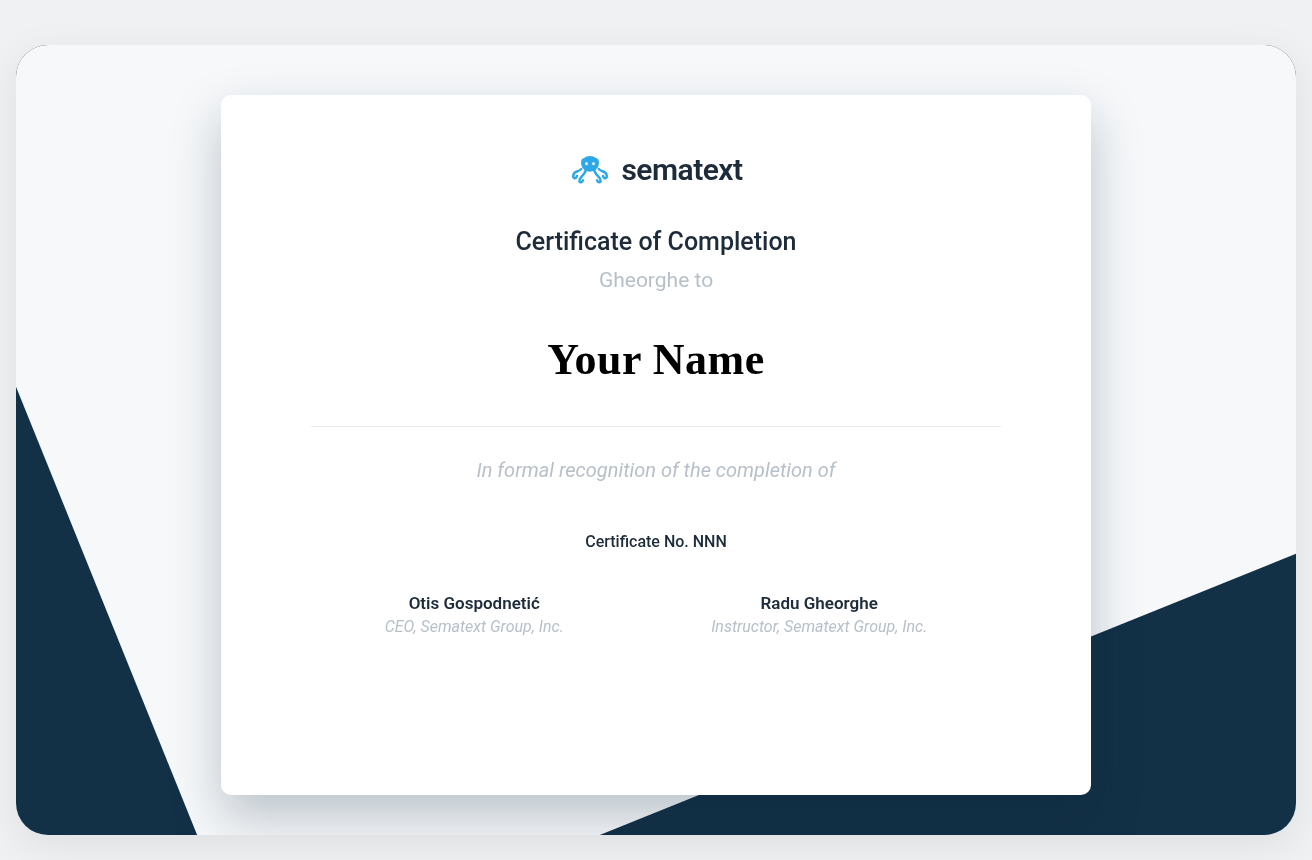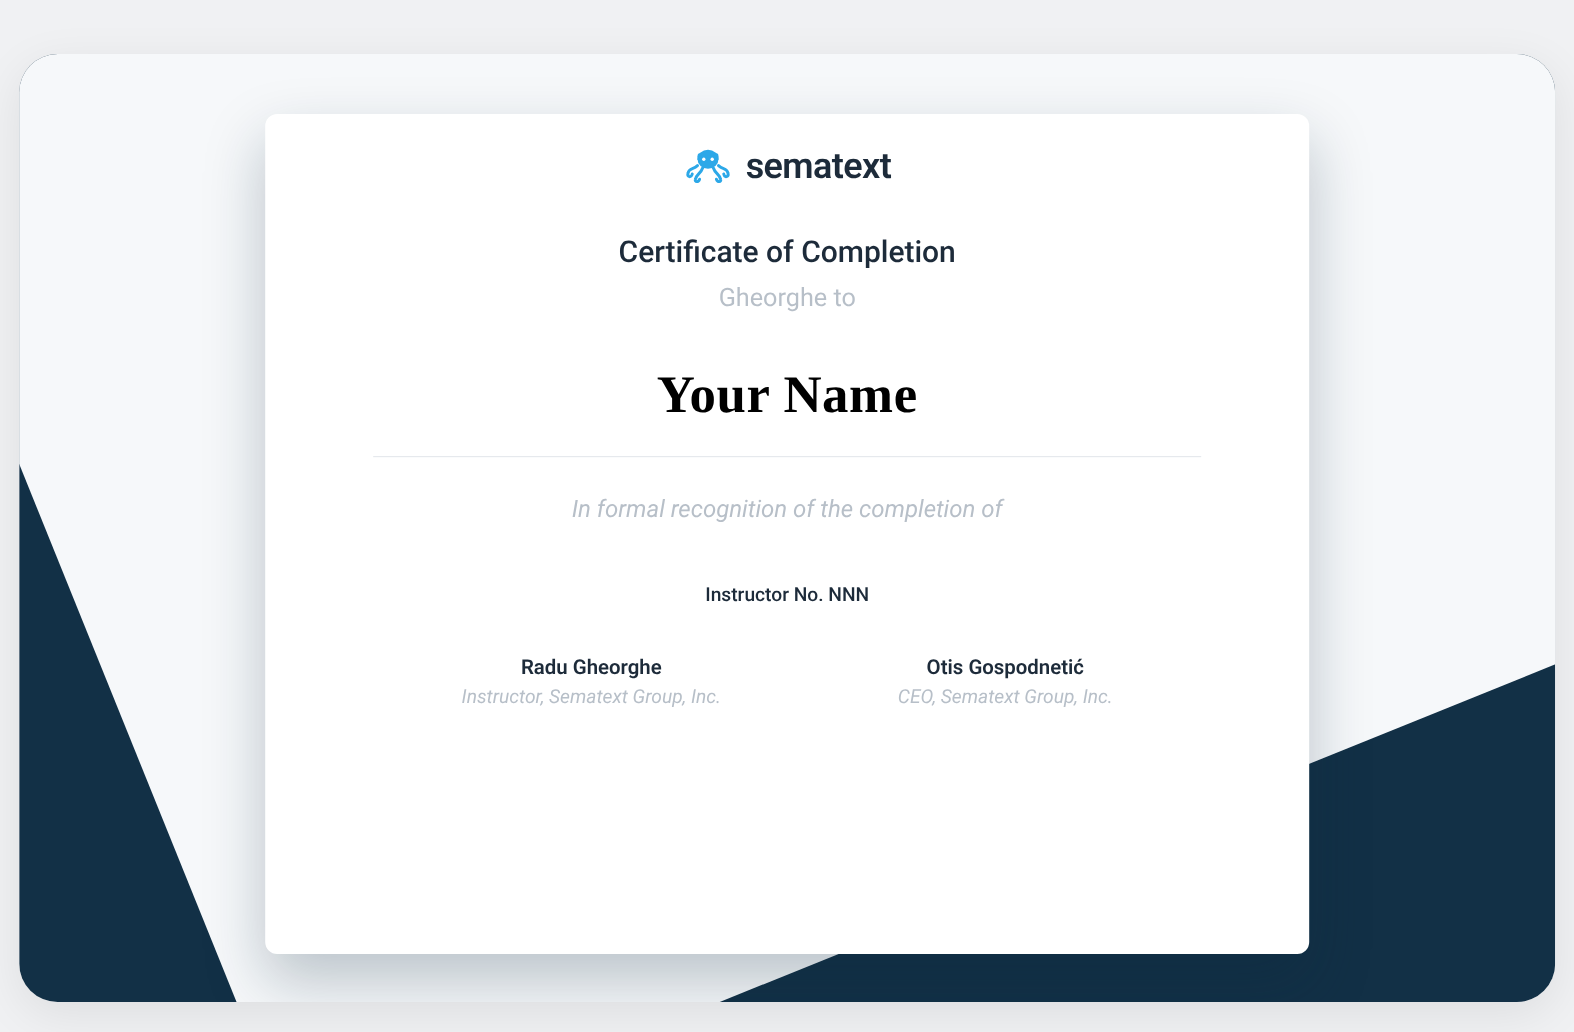--- a/index.html
+++ b/index.html
@@ -41,21 +41,21 @@
   .certificate {
     position: absolute;
     top: 50px;
     left: 50%;
     transform: translateX(-50%);
     width: 870px;
     height: 700px;
     background: #ffffff;
     border-radius: 10px;
     box-shadow: 0 22px 50px rgba(13, 39, 61, 0.25);
-    padding: 21px 90px 40px;
+    padding: 52px 90px 40px;
     display: flex;
     flex-direction: column;
     align-items: center;
   }
   .logo {
     display: flex;
     align-items: center;
     gap: 10px;
     margin-top: 4px;
     margin-bottom: 40px;
@@ -81,21 +81,21 @@
     font-size: 21px;
     color: #b7bfc8;
     font-weight: 400;
     margin-bottom: 42px;
   }
   .recipient {
     font-family: Georgia, "Times New Roman", serif;
     font-size: 44px;
     font-weight: 700;
     color: #000000;
-    margin-bottom: 26px;
+    margin-bottom: 41px;
     letter-spacing: 0.5px;
   }
   .divider {
     width: 100%;
     height: 1px;
     background: #e6e9ed;
     margin-bottom: 28px;
   }
   .recognition {
     font-size: 20px;
@@ -162,26 +162,26 @@
     <div class="awarded-to">Gheorghe to</div>
 
     <div class="recipient">Your Name</div>
 
     <div class="divider"></div>
 
     <div class="recognition">
       <span>In formal recognition of the completion of</span><br>
     </div>
 
-    <div class="cert-no">Instructor No. NNN</div>
+    <div class="cert-no">Certificate No. NNN</div>
 
     <div class="signatures">
       <div class="sig">
+        <div class="sig-name">Otis Gospodnetić</div>
+        <div class="sig-title">CEO, Sematext Group, Inc.</div>
+      </div>
+      <div class="sig">
         <div class="sig-name">Radu Gheorghe</div>
         <div class="sig-title">Instructor, Sematext Group, Inc.</div>
-      </div>
-      <div class="sig">
-        <div class="sig-name">Otis Gospodnetić</div>
-        <div class="sig-title">CEO, Sematext Group, Inc.</div>
       </div>
     </div>
   </div>
 </div>
 
 </body></html>

